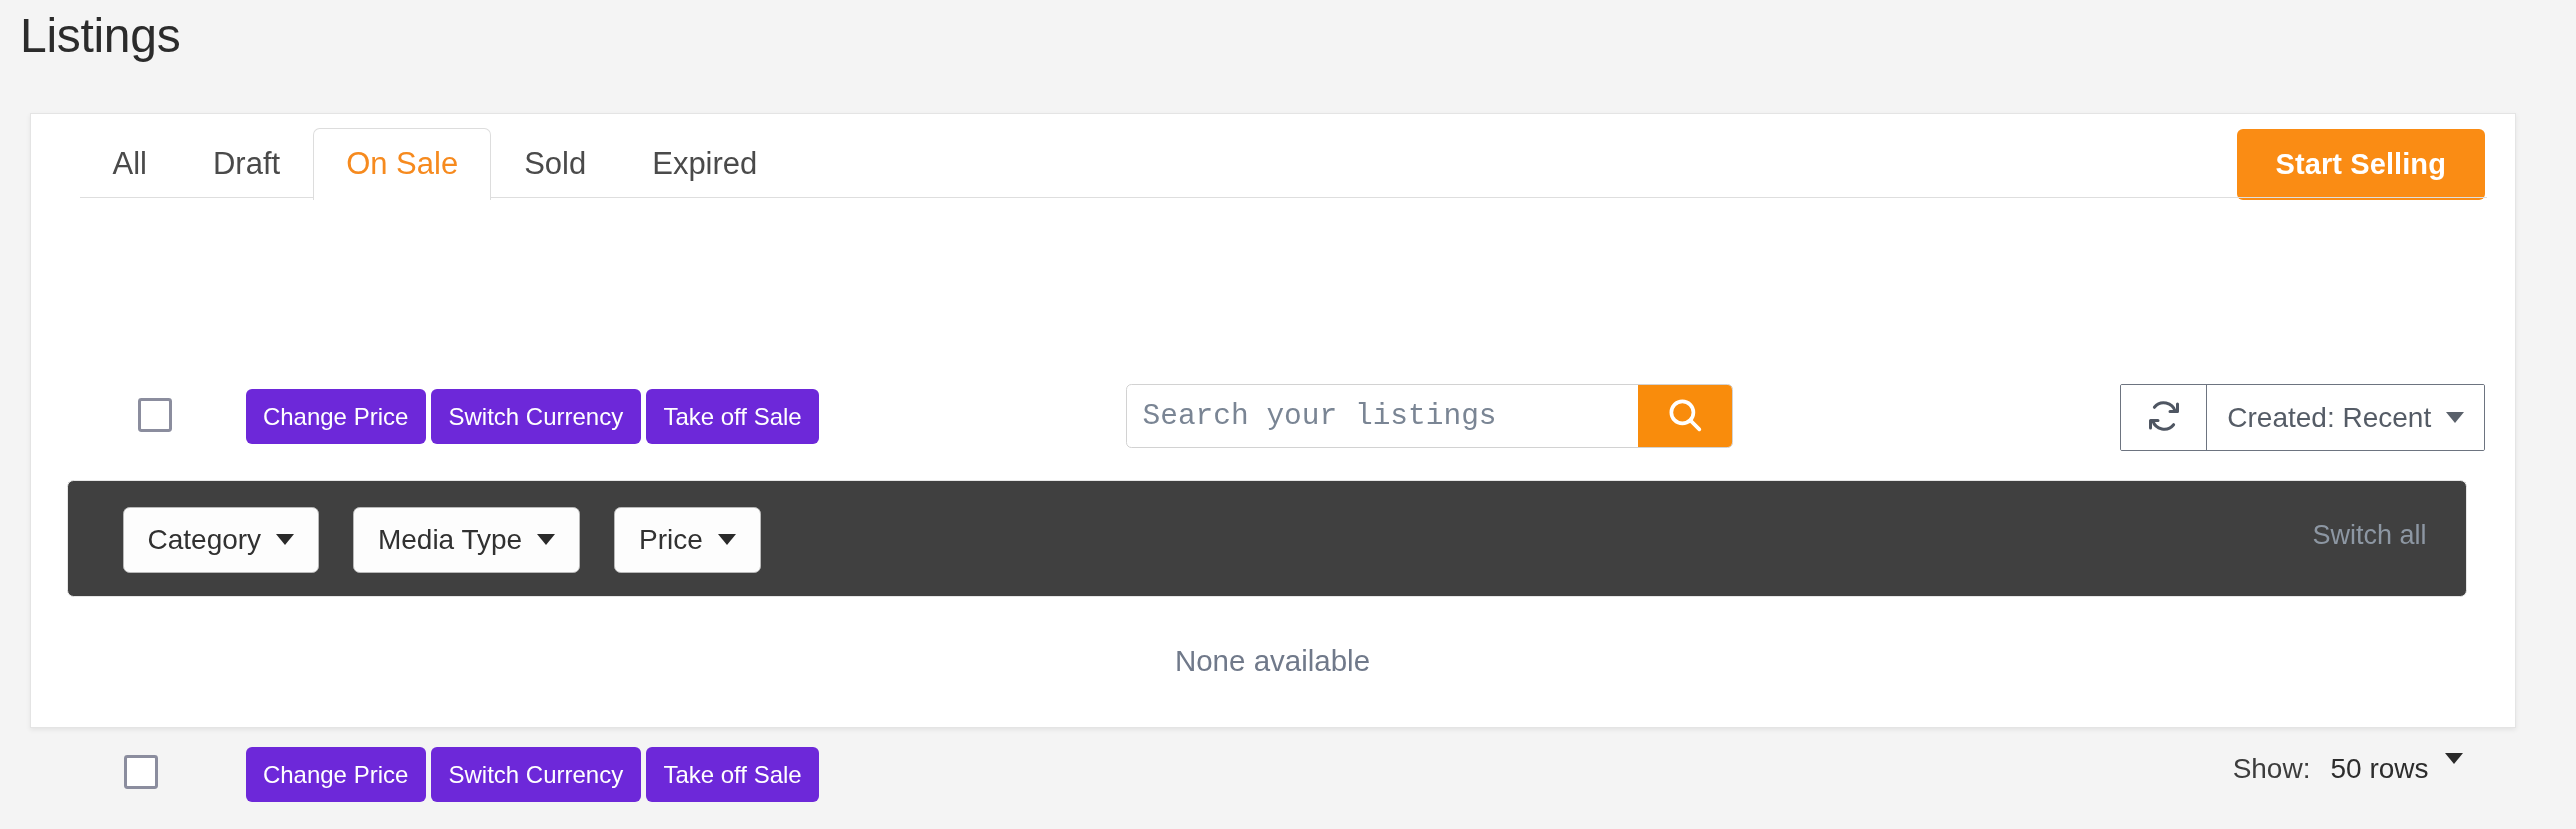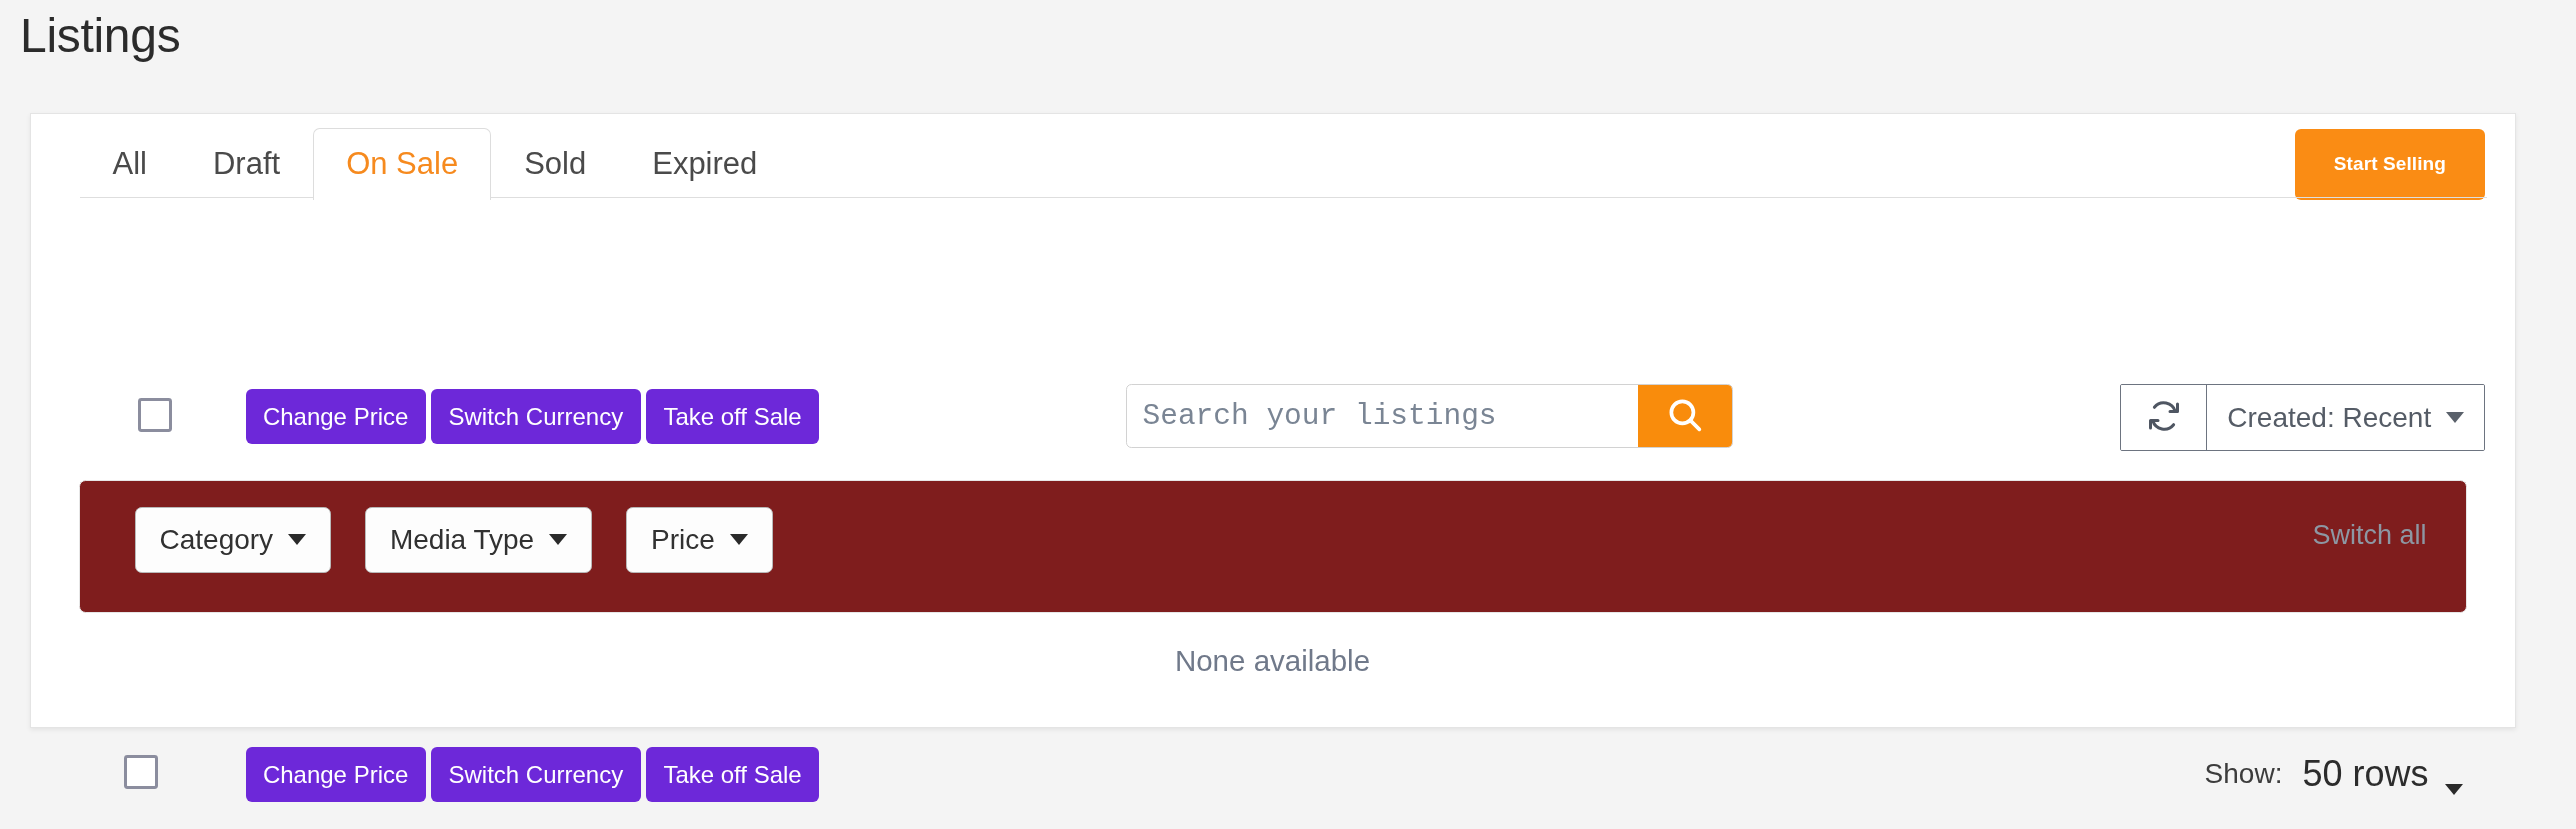--- a/index.html
+++ b/index.html
@@ -92,21 +92,21 @@
   }
 
   .start-selling {
     position: absolute;
     right: 29.5px;
     top: 14.8px;
     height: 71px;
     padding: 0 39px;
     background: #fa8c14;
     color: #ffffff;
-    font-size: 19px;
+    font-size: 29px;
     font-weight: 700;
     border: none;
     border-radius: 6px;
     cursor: pointer;
     letter-spacing: 0.1px;
     white-space: nowrap;
   }
 
   .chk {
     position: absolute;
@@ -212,25 +212,25 @@
     font-size: 28px;
     color: #555c66;
     cursor: pointer;
     white-space: nowrap;
     font-family: "Liberation Sans", sans-serif;
   }
 
   
   .filters {
     position: absolute;
-    left: 48px;
+    left: 36px;
     top: 366px;
     right: 48px;
-    height: 133px;
-    background: #7f1d1d;
+    height: 117px;
+    background: #404040;
     border: 1.3px solid #e6e6e6;
     border-radius: 6.7px;
   }
   .filter-row {
     position: absolute;
     left: 55px;
     top: 25.5px;
     display: flex;
     gap: 34px;
   }
@@ -281,25 +281,25 @@
     gap: 20px;
     white-space: nowrap;
   }
   .show-label {
     font-size: 28px;
     color: #3c3c3c;
     margin-left: 18px;
   }
   .rows-btn {
     display: flex;
-    align-items: flex-end;
+    align-items: flex-start;
     gap: 16px;
     border: none;
     background: transparent;
-    font-size: 36px;
+    font-size: 28px;
     color: #2c2c2c;
     cursor: pointer;
     padding: 0;
     font-family: "Liberation Sans", sans-serif;
   }
 
   .caret {
     width: 0; height: 0;
     border-left: 9.4px solid transparent;
     border-right: 9.4px solid transparent;

